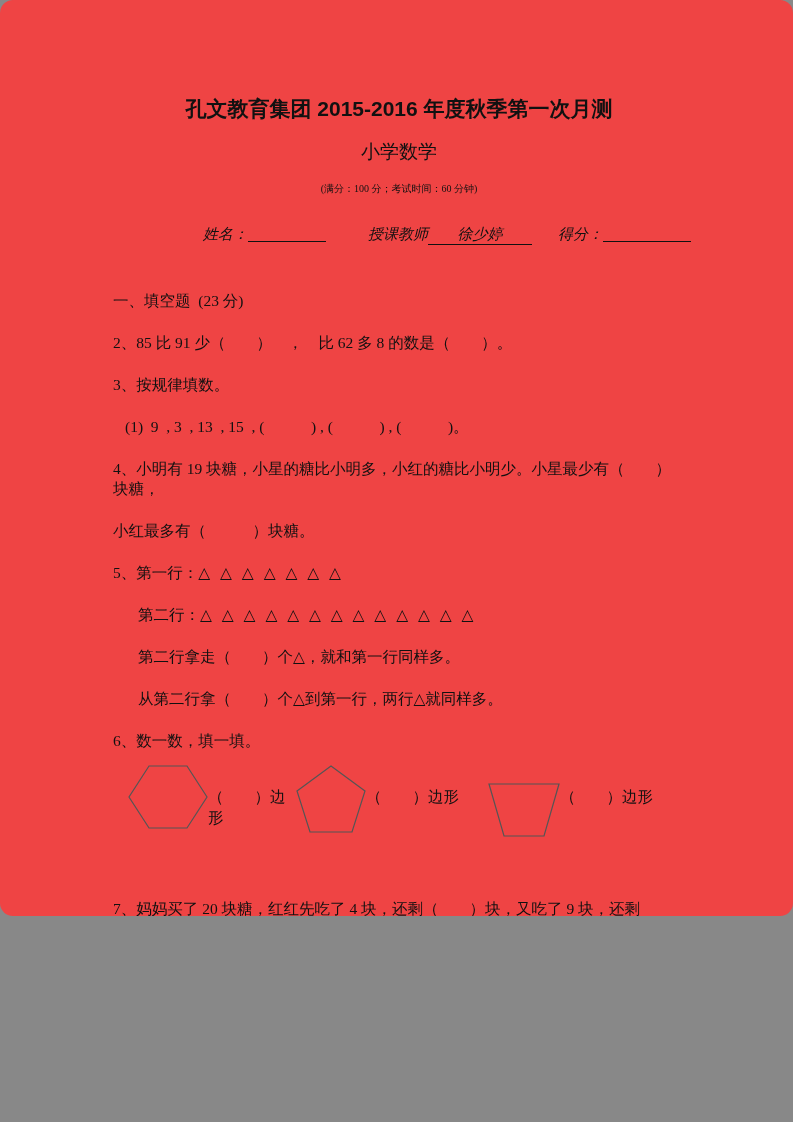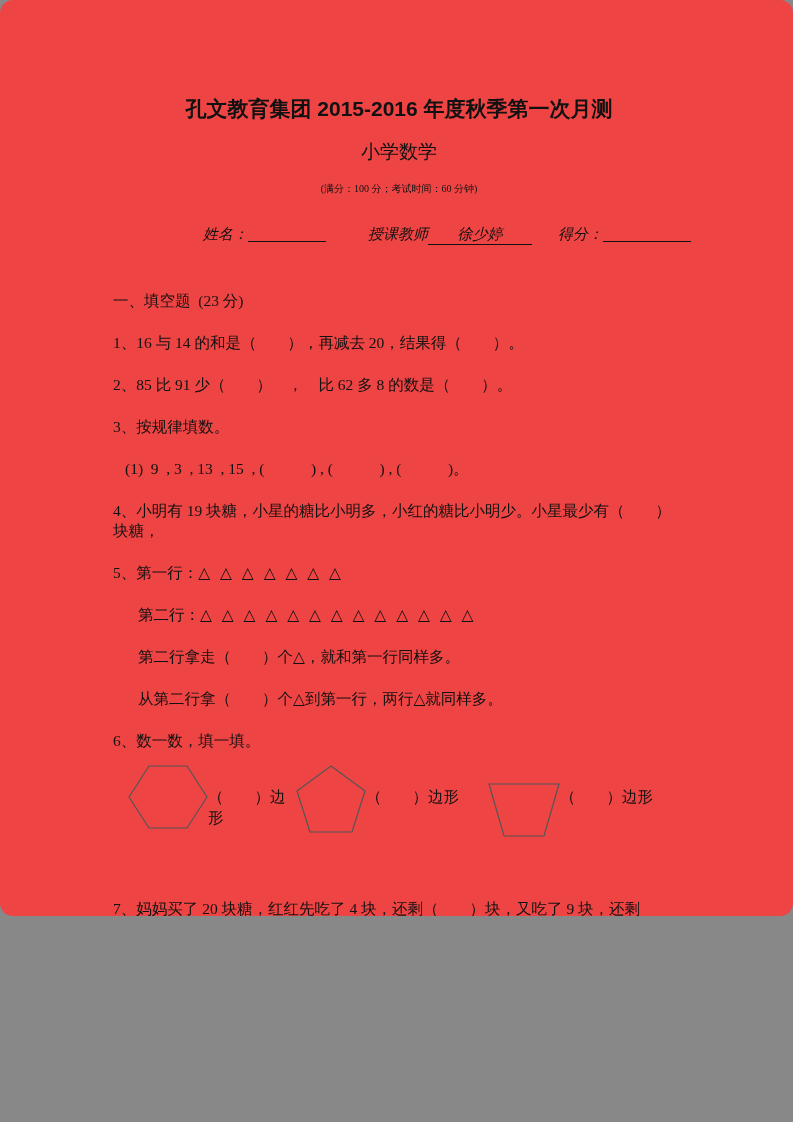--- a/index.html
+++ b/index.html
@@ -102,27 +102,27 @@
     <div class="doc-title">孔文教育集团 2015-2016 年度秋季第一次月测</div>
     <div class="doc-subtitle">小学数学</div>
     <div class="doc-info">(满分：100 分；考试时间：60 分钟)</div>
 
     <div class="fields-row">
       <span>姓名：</span><span class="blank name"></span><span>授课教师</span><span class="teacher-underline">徐少婷</span><span>得分：</span><span class="blank score"></span>
     </div>
 
     <div class="line section-heading">一、填空题  (23 分)</div>
 
-    <div class="line">1、16 与 14 的和是（　　），再减去 20，结果得（　　）。</div>
     <div class="line">2、85 比 91 少（　　）　，　比 62 多 8 的数是（　　）。</div>
 
     <div class="line">3、按规律填数。</div>
     <div class="line indent-sub">(1)  9  , 3  , 13  , 15  , (　　　) , (　　　) , (　　　)。</div>
 
     <div class="line">4、小明有 19 块糖，小星的糖比小明多，小红的糖比小明少。小星最少有（　　）块糖，</div>
+    <div class="line">小红最多有（　　　）块糖。</div>
 
     <div class="line"><span>5、第一行：</span><span class="triangles">△ △ △ △ △ △ △</span></div>
     <div class="line indent-q5"><span>第二行：</span><span class="triangles">△ △ △ △ △ △ △ △ △ △ △ △ △</span></div>
     <div class="line indent-q5">第二行拿走（　　）个△，就和第一行同样多。</div>
     <div class="line indent-q5">从第二行拿（　　）个△到第一行，两行△就同样多。</div>
 
     <div class="line">6、数一数，填一填。</div>
 
     <div class="shapes-row">
       <div class="shape-col col-hex">

